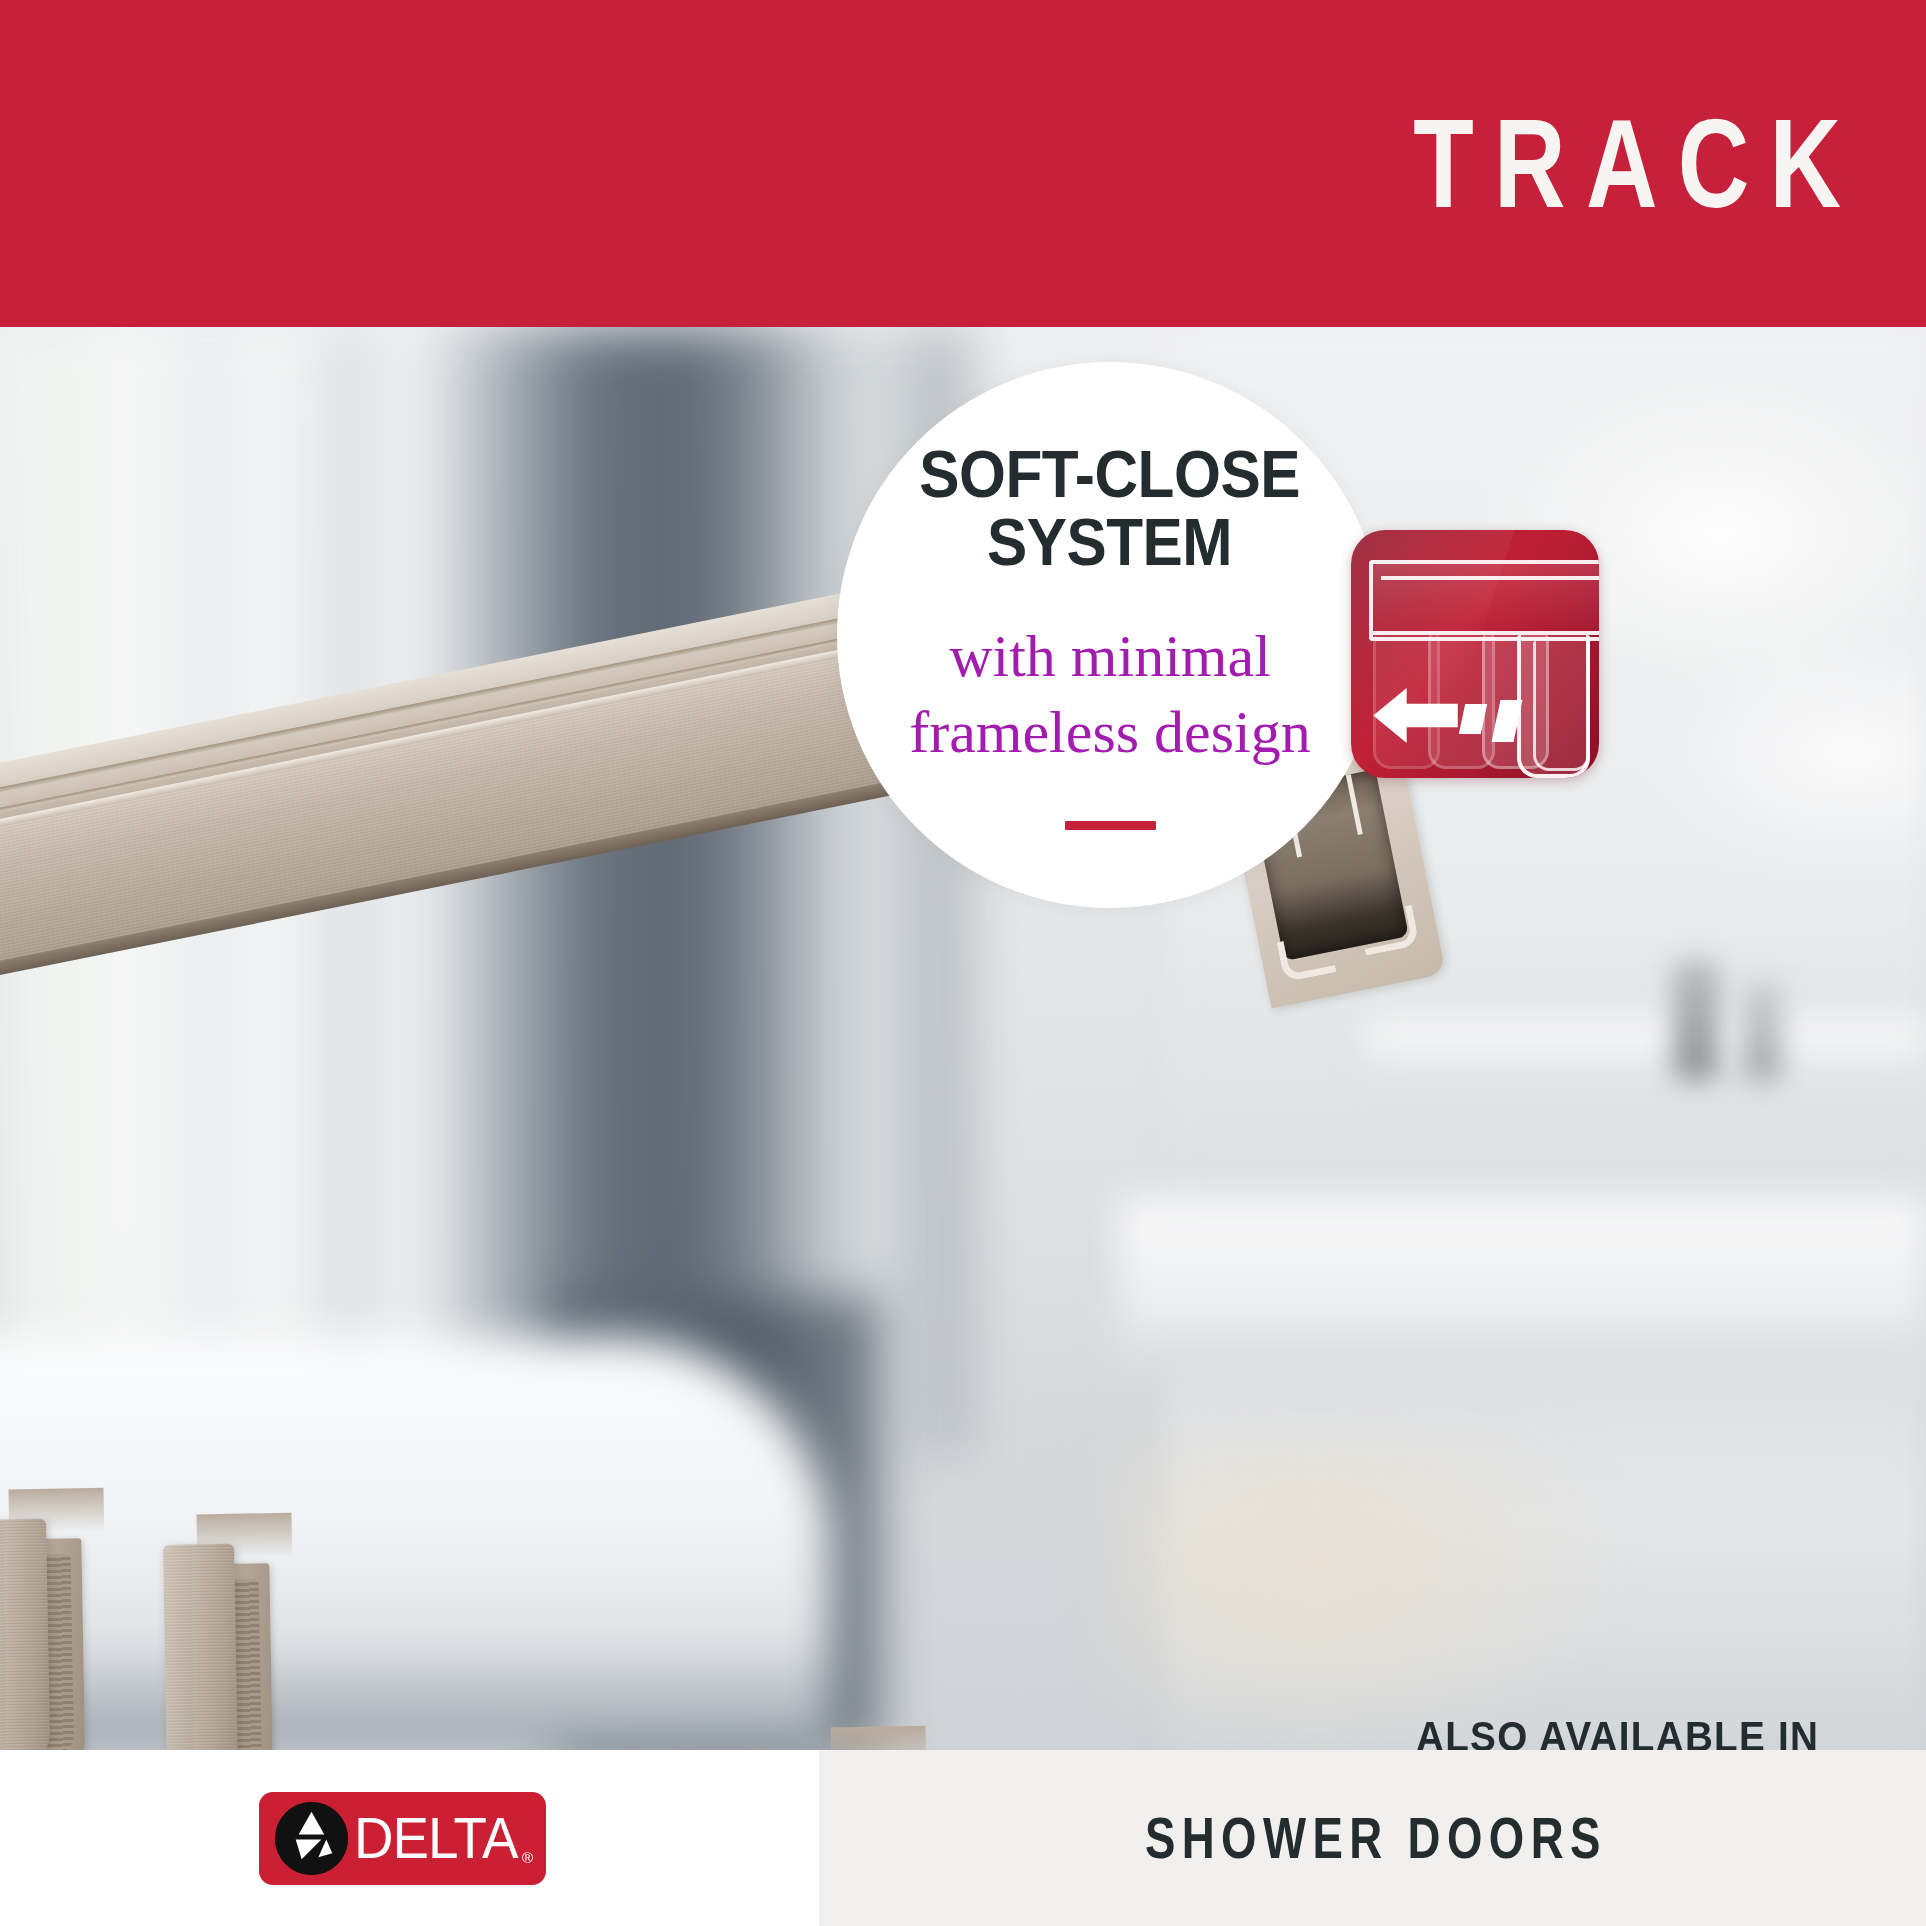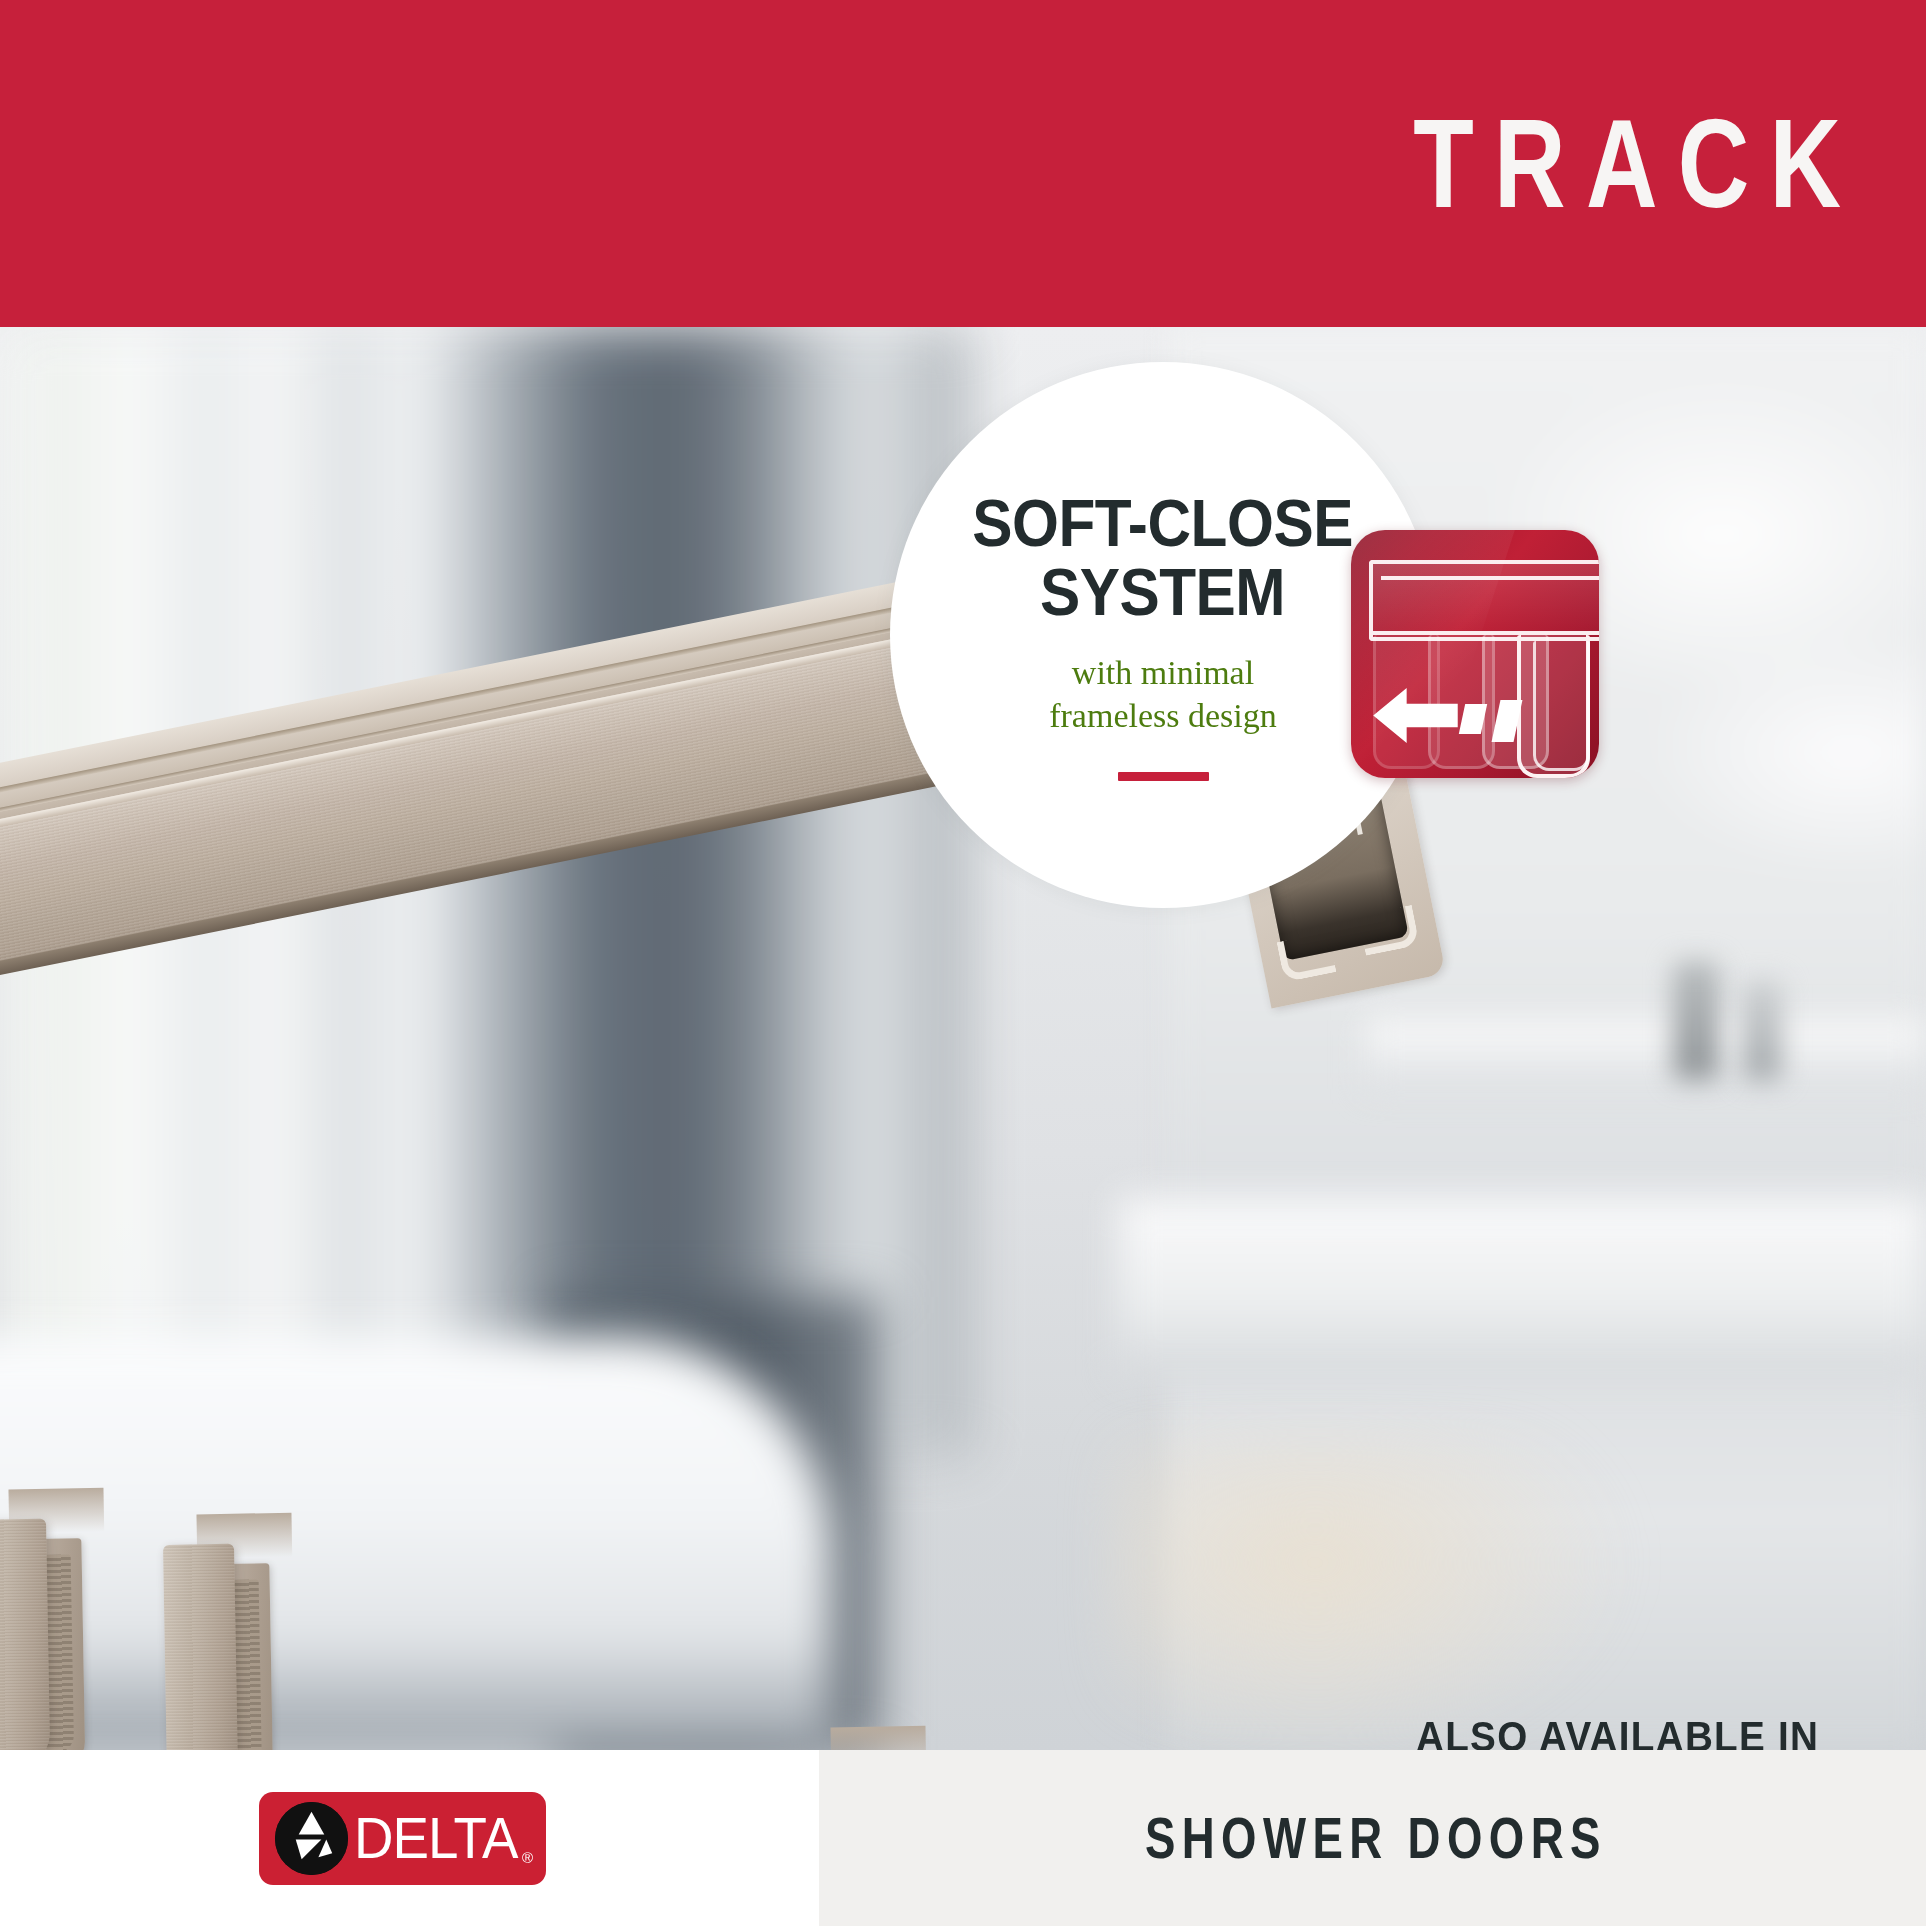--- a/index.html
+++ b/index.html
@@ -196,37 +196,37 @@
     position:absolute;left:34px;top:-30px;width:95px;height:44px;
     background:linear-gradient(180deg,#B9AC9E,#A4968700);
   }
 
   #clip-1{left:15px;top:995px;transform:rotate(-1deg);}
   #clip-2{left:203px;top:1020px;transform:rotate(-1deg);}
   #clip-3{left:837px;top:1233px;transform:rotate(-1deg);}
 
   
   .badge-circle{
-    position:absolute;left:890px;top:35px;width:546px;height:546px;
+    position:absolute;left:837px;top:35px;width:546px;height:546px;
     background:#FFFFFF;border-radius:50%;
     display:flex;flex-direction:column;align-items:center;justify-content:center;
     box-shadow:0 2px 18px rgba(120,125,130,.10);
   }
   .badge-title{
     color:#232C2E;
     font-family:"Liberation Sans Narrow","Liberation Sans",sans-serif;
     font-weight:700;font-size:67px;line-height:1.02;
     letter-spacing:-0.5px;text-align:center;
     transform:scaleX(.9);transform-origin:center;
     margin:0 0 26px 0;white-space:pre-line;
   }
   .badge-sub{
-    color:#4d7c0f;
+    color:#a21caf;
     font-family:"Liberation Serif",serif;
-    font-size:34px;line-height:1.26;text-align:center;margin:0;
+    font-size:60px;line-height:1.26;text-align:center;margin:17px;
     white-space:pre-line;
   }
   .badge-rule{
     width:91px;height:9px;background:#C6203B;margin-top:34px;border-radius:1px;
   }
 
   
   .icon-tile{
     position:absolute;left:1351px;top:203px;width:248px;height:248px;
     border-radius:34px;overflow:hidden;

